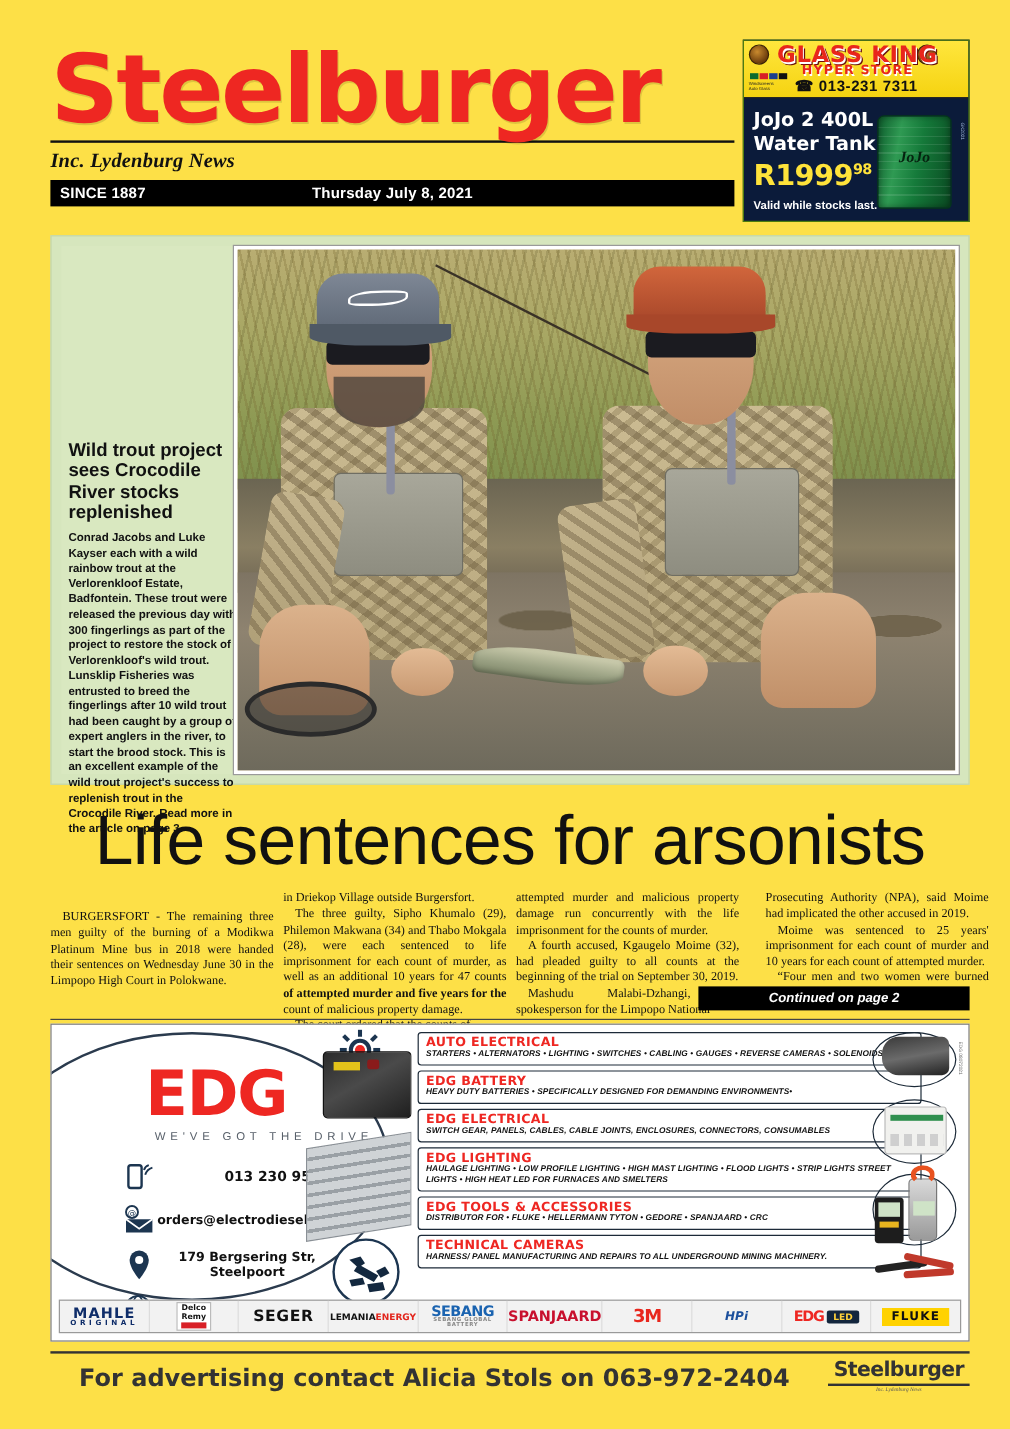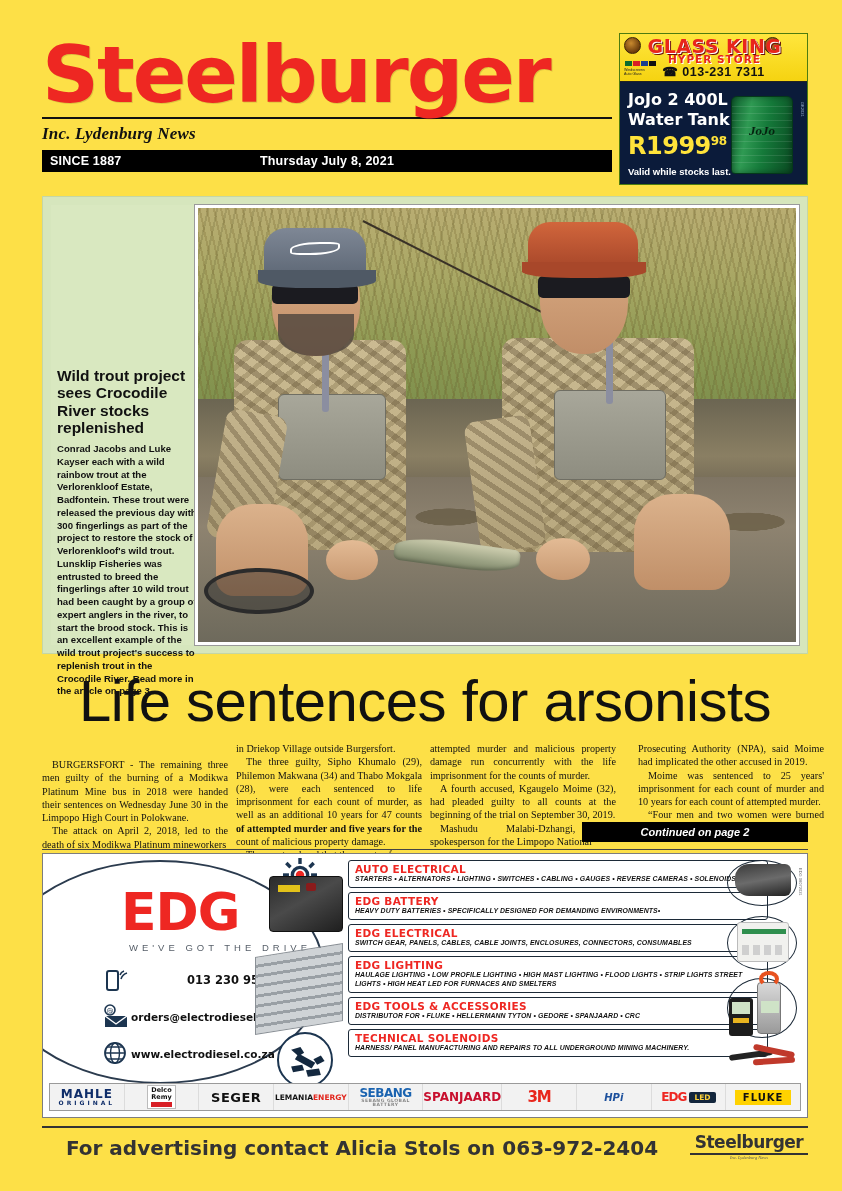--- a/index.html
+++ b/index.html
@@ -350,21 +350,20 @@
       </div>
     </div>
   </div>
 
   <div class="headline">Life sentences for arsonists</div>
 
   <div class="cols">
 
     <div class="col col1">
       <p>BURGERSFORT - The remaining three men guilty of the burning of a Modikwa Platinum Mine bus in 2018 were handed their sentences on Wednesday June 30 in the Limpopo High Court in Polokwane.</p>
-      <p>The attack on April 2, 2018, led to the death of six Modikwa Platinum mineworkers</p>
     </div>
     <div class="col col2">
       <p class="noind">in Driekop Village outside Burgersfort.</p>
       <p><span>The three guilty, Sipho Khumalo (29), Philemon Makwana (34) and Thabo Mokgala (28), were each sentenced to life imprisonment for each count of murder, as well as an additional 10 years for 47 counts</span>
         <b>of attempted murder and five years for the</b>
         <span>count of malicious property damage.</span></p>
       <p>The court ordered that the counts of</p>
     </div>
     <div class="col col3">
       <p class="noind">attempted murder and malicious property damage run concurrently with the life imprisonment for the counts of murder.</p>
@@ -418,20 +417,30 @@
               <text x="9" y="10" font-size="7" text-anchor="middle" fill="#1c3550" font-family="DejaVu Sans">@</text>
               <path d="M4 13 h22 v11 h-22 z" fill="#1c3550"></path>
               <path d="M4 13 l11 8 l11 -8" fill="none" stroke="#fff" stroke-width="1.4"></path>
             </svg>
           </span>
           <span class="edg-txt small">orders@electrodiesel.co.za</span>
         </div>
         <div class="edg-row">
           <span class="edg-ico">
             <svg viewBox="0 0 30 28" width="30" height="28">
+              <path d="M15 2 a8 8 0 0 1 8 8 c0 7 -8 16 -8 16 c0 0 -8 -9 -8 -16 a8 8 0 0 1 8 -8 z" fill="#1c3550"></path>
+              <circle cx="15" cy="10" r="3.4" fill="#fff"></circle>
+            </svg>
+          </span>
+          <span class="edg-txt addr">179 Bergsering Str,
+Steelpoort</span>
+        </div>
+        <div class="edg-row">
+          <span class="edg-ico">
+            <svg viewBox="0 0 30 28" width="30" height="28">
               <circle cx="14" cy="13" r="10" fill="none" stroke="#1c3550" stroke-width="1.8"></circle>
               <ellipse cx="14" cy="13" rx="4.5" ry="10" fill="none" stroke="#1c3550" stroke-width="1.4"></ellipse>
               <path d="M4 13 h20 M6 7 h16 M6 19 h16" stroke="#1c3550" stroke-width="1.3" fill="none"></path>
             </svg>
           </span>
           <span class="edg-txt small">www.electrodiesel.co.za</span>
         </div>
       </div>
 
       <div class="edg-prod" style="left:226px; top:22px; width:74px; height:56px;
@@ -472,21 +481,21 @@
       </div>
       <div class="cat">
         <div class="cat-t">EDG LIGHTING</div>
         <div class="cat-d">HAULAGE LIGHTING • LOW PROFILE LIGHTING • HIGH MAST LIGHTING • FLOOD LIGHTS • STRIP LIGHTS STREET LIGHTS • HIGH HEAT LED FOR FURNACES AND SMELTERS</div>
       </div>
       <div class="cat">
         <div class="cat-t">EDG TOOLS &amp; ACCESSORIES</div>
         <div class="cat-d">DISTRIBUTOR FOR • FLUKE • HELLERMANN TYTON • GEDORE • SPANJAARD • CRC</div>
       </div>
       <div class="cat">
-        <div class="cat-t">TECHNICAL SOLENOIDS</div>
+        <div class="cat-t">TECHNICAL CAMERAS</div>
         <div class="cat-d">HARNESS/ PANEL MANUFACTURING AND REPAIRS TO ALL UNDERGROUND MINING MACHINERY.</div>
       </div>
     </div>
 
     <div class="edg-right-prods">
       <div class="prod-circ" style="left:0; top:2px; width:70px; height:46px;"></div>
       <div style="position:absolute; left:8px; top:6px; width:56px; height:32px;
                   background:linear-gradient(170deg,#3a3a3a,#6b6b6b 50%,#222);
                   border-radius:14px 6px 6px 14px;"></div>
       <div class="prod-circ" style="left:0; top:58px; width:70px; height:54px;"></div>

